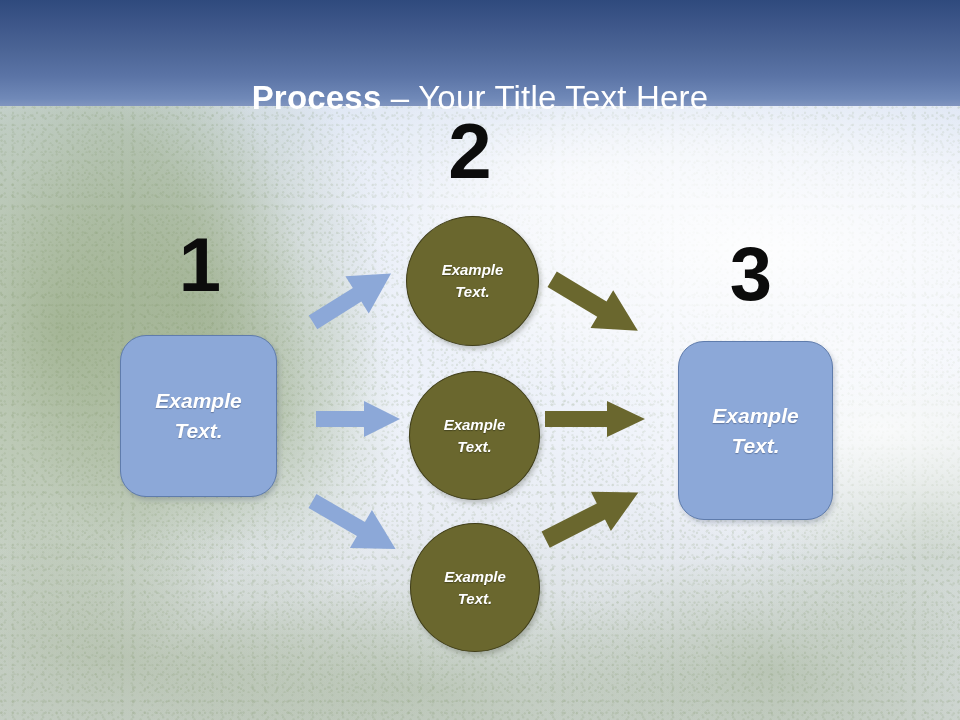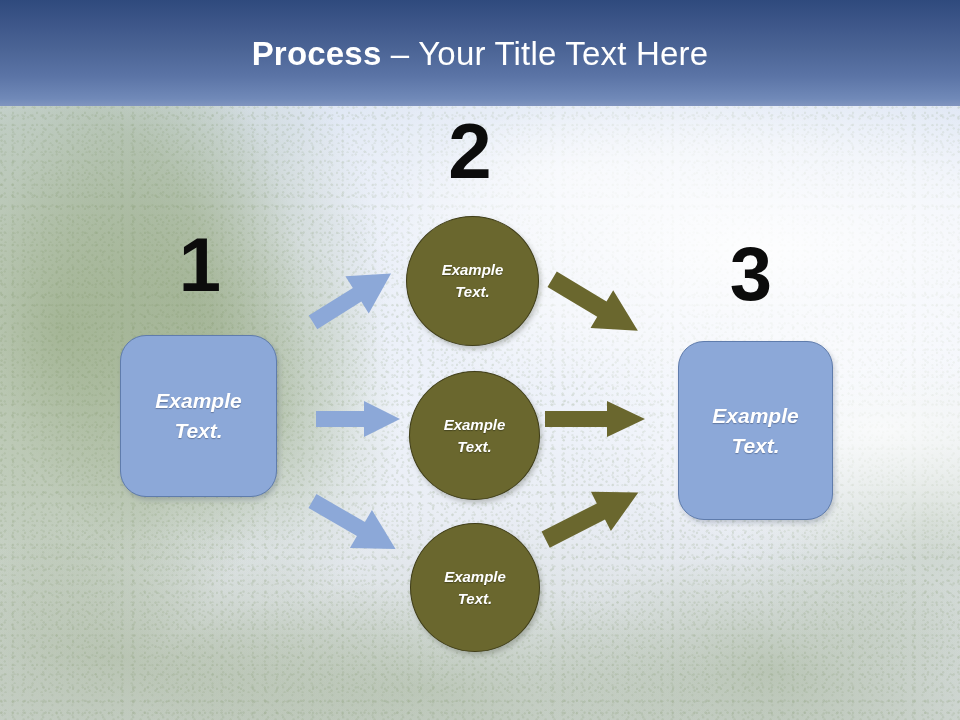--- a/index.html
+++ b/index.html
@@ -86,21 +86,21 @@
       #5b74a6 72%,
       #7089b8 93%,
       #8195bf 100%);
   }
   .header-title {
     position: absolute;
     left: 0;
     top: 0;
     width: 960px;
     text-align: center;
-    padding-top: 36px;
+    padding-top: 80px;
     color: #ffffff;
     font-size: 33px;
     line-height: 36px;
     letter-spacing: 0.2px;
     white-space: nowrap;
   }
   .title-strong { font-weight: bold; }
   .title-rest   { font-weight: normal; }
 
   

